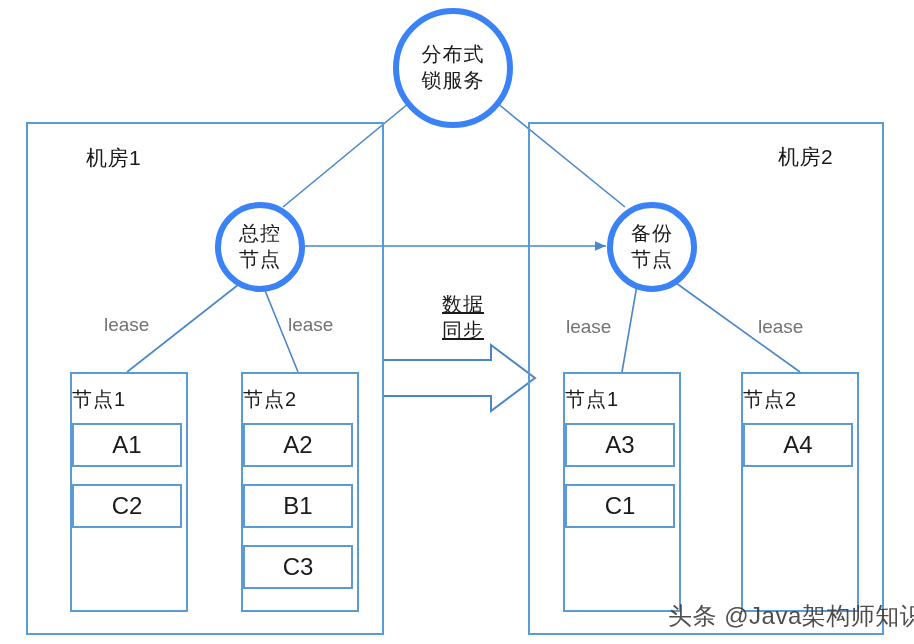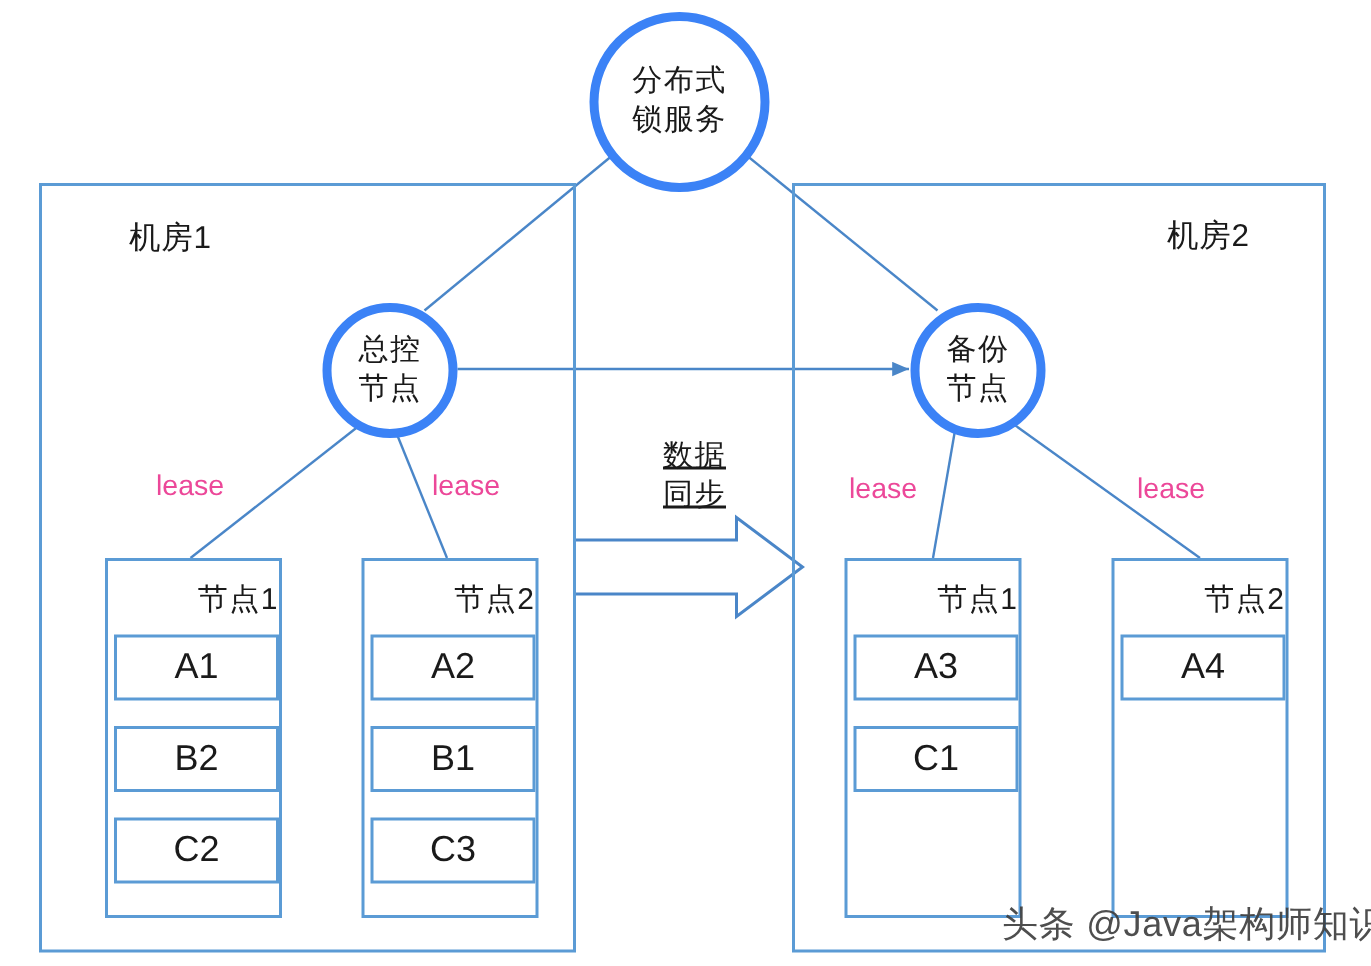--- a/index.html
+++ b/index.html
@@ -57,21 +57,21 @@
   .circle span {
     display: block;
   }
   .node-box {
     position: absolute;
     border: 2px solid #5b9bd5;
     background: #ffffff;
     box-sizing: border-box;
     display: flex;
     flex-direction: column;
-    align-items: flex-end;
+    align-items: flex-start;
   }
   .node-title {
     font-size: 20px;
     color: #1a1a1a;
     margin-top: 12px;
     margin-bottom: 10px;
     letter-spacing: 1px;
   }
   .shard {
     width: 110px;
@@ -82,21 +82,21 @@
     display: flex;
     align-items: center;
     justify-content: center;
     font-size: 24px;
     color: #1a1a1a;
     margin-bottom: 17px;
   }
   .lease-label {
     position: absolute;
     font-size: 19px;
-    color: #ec4899;
+    color: #737373;
   }
   .sync-label {
     position: absolute;
     font-size: 20px;
     color: #1a1a1a;
     text-align: center;
     line-height: 1.3;
     letter-spacing: 1px;
   }
   .sync-label span { display: block; }
@@ -164,21 +164,20 @@
   <div class="lease-label" style="left:758px; top:316px;">lease</div>
 
   <div class="sync-label" style="left:428px; top:291px; width:70px;text-decoration:underline;">
     <span>数据</span>
     <span>同步</span>
   </div>
 
   <div class="node-box" style="left:70px; top:372px; width:118px; height:240px;">
     <div class="node-title">节点1</div>
     <div class="shard">A1</div>
-    <div class="shard">B2</div>
     <div class="shard">C2</div>
   </div>
 
   <div class="node-box" style="left:241px; top:372px; width:118px; height:240px;">
     <div class="node-title">节点2</div>
     <div class="shard">A2</div>
     <div class="shard">B1</div>
     <div class="shard">C3</div>
   </div>
 

